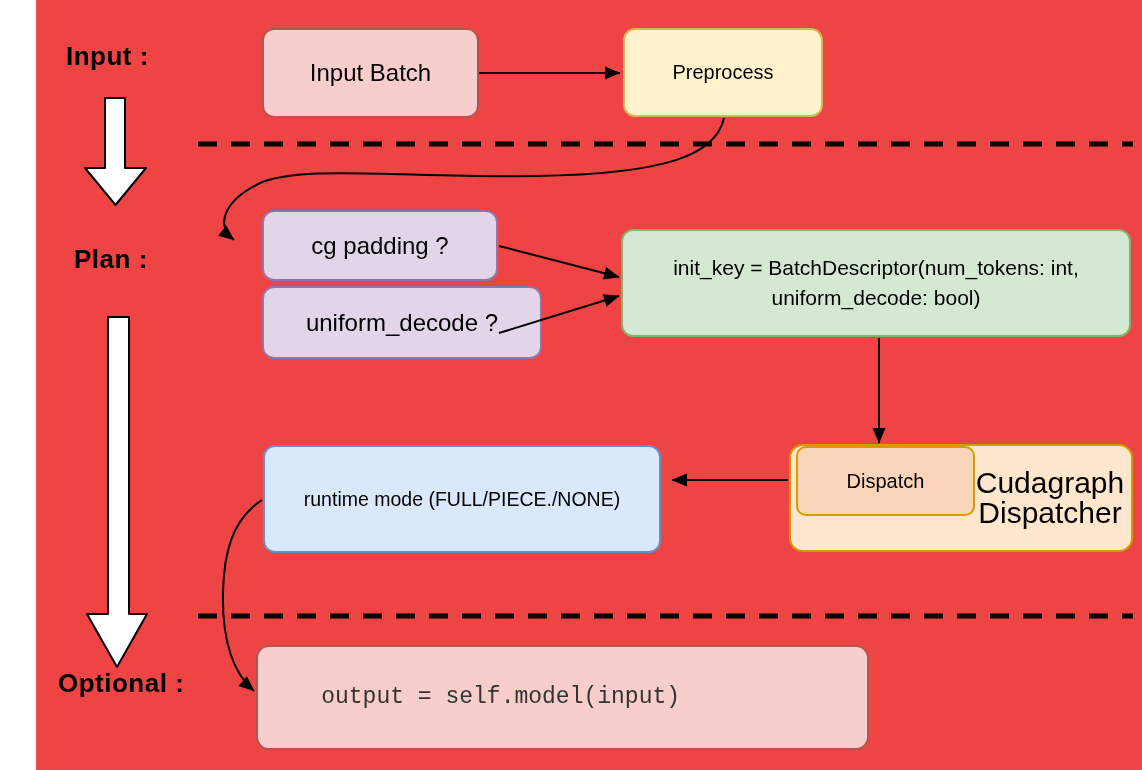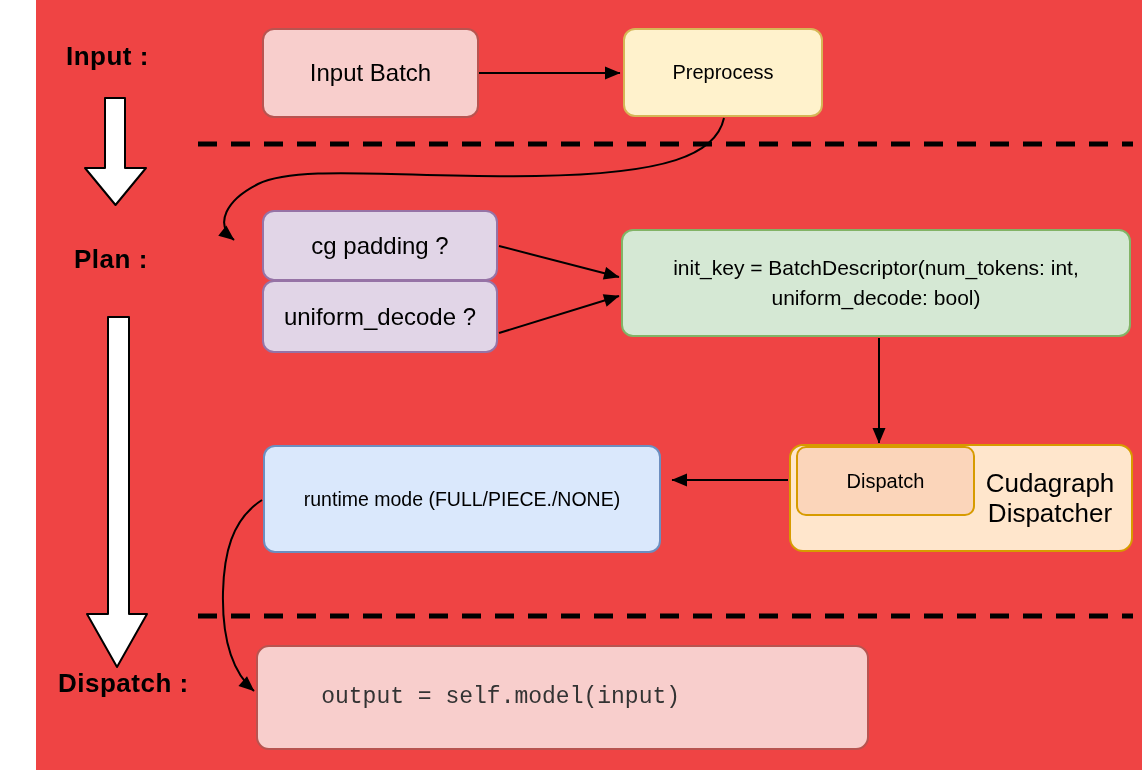--- a/index.html
+++ b/index.html
@@ -13,47 +13,47 @@
   .lab-plan{left:38px;top:244px;}
   .lab-execute{left:22px;top:668px;}
   .box{
     position:absolute;box-sizing:border-box;border:2px solid #0ea5e9;border-radius:12px;
     display:flex;flex-direction:column;align-items:center;justify-content:center;
     text-align:center;z-index:1;line-height:1.25;
   }
   .b-input-batch{left:226px;top:28px;width:217px;height:90px;font-size:24px;}
   .b-preprocess{left:587px;top:28px;width:200px;height:89px;font-size:20px;}
   .b-cg{left:226px;top:210px;width:236px;height:71px;font-size:24px;}
-  .b-uniform{left:226px;top:280px;width:236px;height:73px;font-size:24px;}
+  .b-uniform{left:226px;top:286px;width:280px;height:73px;font-size:24px;}
   .b-init{left:585px;top:229px;width:510px;height:108px;font-size:21px;line-height:30px;}
   .b-runtime{left:227px;top:445px;width:398px;height:108px;font-size:19.5px;line-height:28px;}
   .b-cuda-outer{left:753px;top:444px;width:344px;height:108px;border-radius:14px;}
   .cuda-label{
     position:absolute;left:933px;top:444px;width:162px;height:108px;z-index:2;
     display:flex;align-items:center;justify-content:center;text-align:center;
-    font-size:26px;line-height:30px;
+    font-size:30px;line-height:30px;
   }
   .b-dispatch{left:760px;top:446px;width:179px;height:70px;font-size:20px;border-radius:10px;z-index:3;align-items:center;}
   .b-code{
     left:220px;top:645px;width:613px;height:105px;border-radius:13px;
     align-items:flex-start;justify-content:center;padding-left:8px;
   }
   .code-line{
     font-family:"Liberation Mono","DejaVu Sans Mono",monospace;
     font-size:23px;line-height:29px;white-space:pre;color:#333333;text-align:left;
   }
 </style>
 </head>
 <body>
 
 <div class="canvas">
 
   <div class="stage-label lab-input">Input :</div>
   <div class="stage-label lab-plan">Plan :</div>
-  <div class="stage-label lab-execute">Dispatch :</div>
+  <div class="stage-label lab-execute">Optional :</div>
 
   <div class="box b-input-batch" style="background-color: rgb(248, 206, 204); border-color: rgb(184, 84, 80);">
     <span>Input Batch</span>
   </div>
 
   <div class="box b-preprocess" style="background-color: rgb(255, 242, 204); border-color: rgb(214, 182, 86);">
     <span>Preprocess</span>
   </div>
 
   <div class="box b-cg" style="background-color: rgb(225, 213, 231); border-color: rgb(150, 115, 166);">

